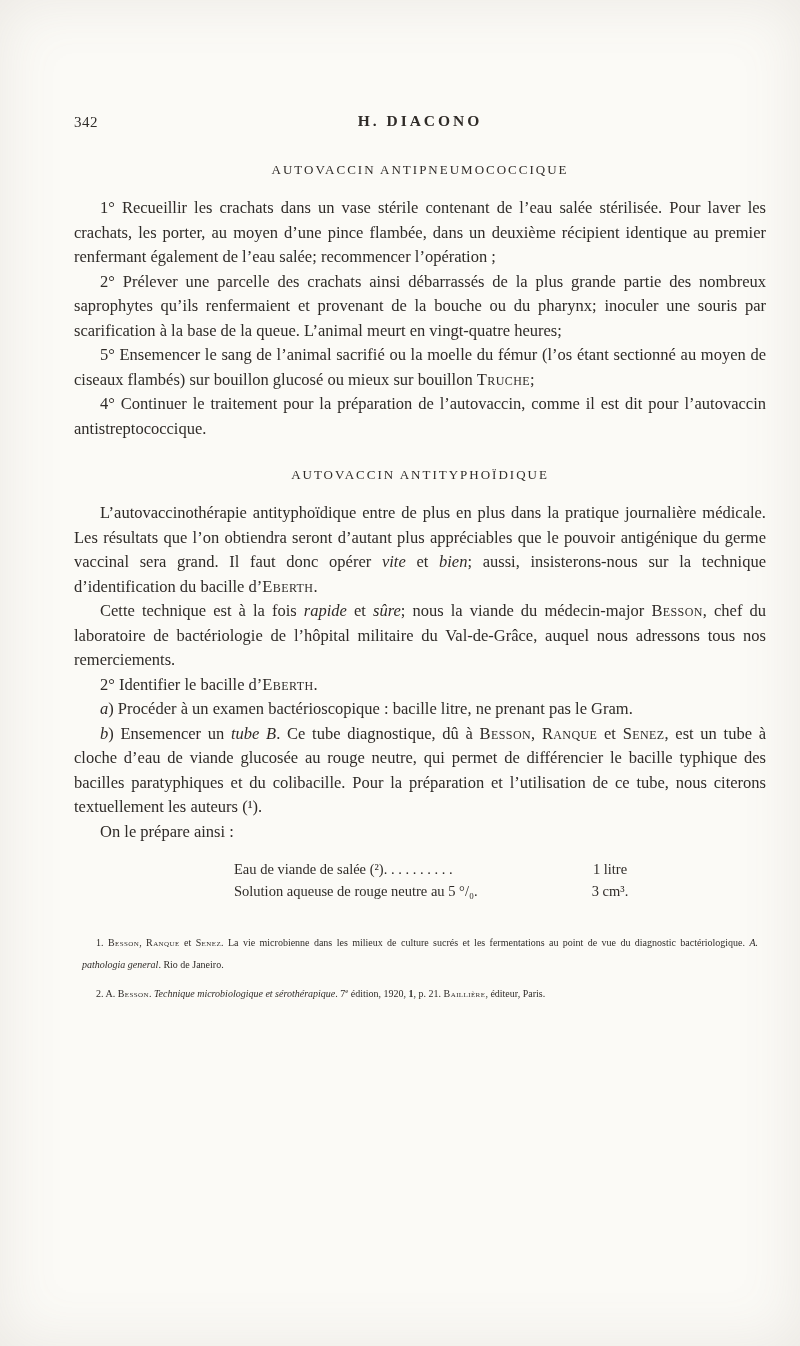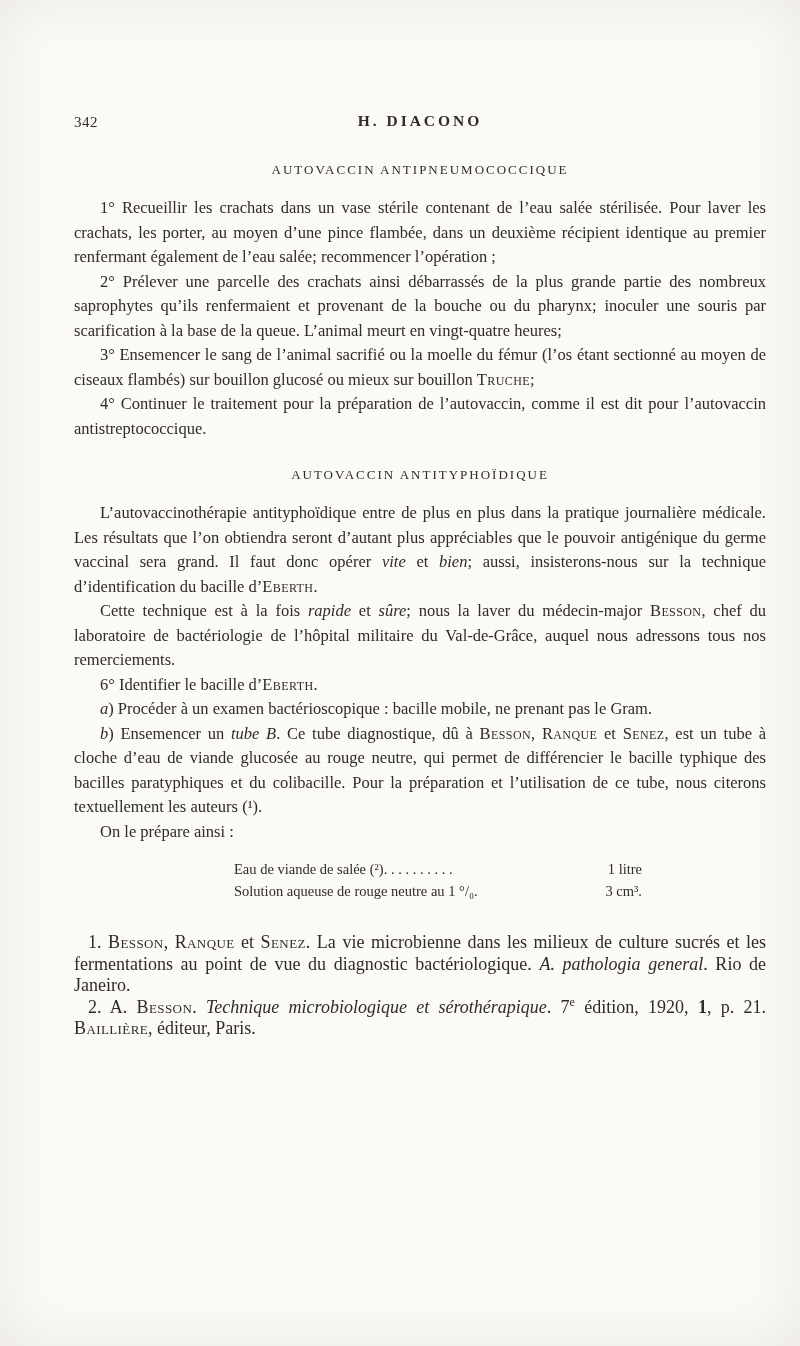--- a/index.html
+++ b/index.html
@@ -33,63 +33,63 @@
   }
 
   .run-i  { font-style:italic; }
   .run-b  { font-weight:bold; }
   .run-sc { font-variant:small-caps; letter-spacing:0.4px; }
   .run-sup{ vertical-align:super; font-size:68%; line-height:0; }
 
   .recipe { margin:14px 0 0 160px; width:408px; font-size:14.5px; line-height:22px; }
   .recipe-row { display:flex; }
   .recipe-main { flex:1 1 auto; white-space:nowrap; overflow:hidden; }
-  .recipe-value { flex:0 0 64px; text-align:right;margin-left:26px; }
+  .recipe-value { flex:0 0 64px; text-align:center;margin-left:26px; }
 
   .footnotes { margin-top:30px; }
   .footnotes p {
-    margin:0; font-size:18px; line-height:21.5px;
+    margin:8px; font-size:10px; line-height:21.5px;
     text-align:justify; text-indent:14px;font-family:Liberation Serif, serif;
   }
 </style>
 </head>
 <body>
 
 <div class="page" style="background: rgb(251, 250, 246); color: rgb(47, 43, 40);">
   <div class="content">
 
     <div class="page-header">
       <span class="page-number">342</span>
       <span class="running-title">H. DIACONO</span>
     </div>
 
     <section class="body-text">
       <h2 class="section-heading">AUTOVACCIN ANTIPNEUMOCOCCIQUE</h2>
       <p><span>1° Recueillir les crachats dans un vase stérile contenant de l’eau salée stérilisée. Pour laver les crachats, les porter, au moyen d’une pince flambée, dans un deuxième récipient identique au premier renfermant également de l’eau salée; recommencer l’opération ;</span></p>
       <p><span>2° Prélever une parcelle des crachats ainsi débarrassés de la plus grande partie des nombreux saprophytes qu’ils renfermaient et provenant de la bouche ou du pharynx; inoculer une souris par scarification à la base de la queue. L’animal meurt en vingt-quatre heures;</span></p>
-      <p><span>3° Ensemencer le sang de l’animal sacrifié ou la moelle du fémur (l’os étant sectionné au moyen de ciseaux flambés) sur bouillon glucosé ou mieux sur bouillon </span><span class="run-sc">Truche</span><span>;</span></p>
+      <p><span>5° Ensemencer le sang de l’animal sacrifié ou la moelle du fémur (l’os étant sectionné au moyen de ciseaux flambés) sur bouillon glucosé ou mieux sur bouillon </span><span class="run-sc">Truche</span><span>;</span></p>
       <p><span>4° Continuer le traitement pour la préparation de l’autovaccin, comme il est dit pour l’autovaccin antistreptococcique.</span></p>
     </section>
 
     <section class="body-text">
       <h2 class="section-heading">AUTOVACCIN ANTITYPHOÏDIQUE</h2>
       <p><span>L’autovaccinothérapie antityphoïdique entre de plus en plus dans la pratique journalière médicale. Les résultats que l’on obtiendra seront d’autant plus appréciables que le pouvoir antigénique du germe vaccinal sera grand. Il faut donc opérer </span><span class="run-i">vite</span><span> et </span><span class="run-i">bien</span><span>; aussi, insisterons-nous sur la technique d’identification du bacille d’</span><span class="run-sc">Eberth</span><span>.</span></p>
-      <p><span>Cette technique est à la fois </span><span class="run-i">rapide</span><span> et </span><span class="run-i">sûre</span><span>; nous la laver du médecin-major </span><span class="run-sc">Besson</span><span>, chef du laboratoire de bactériologie de l’hôpital militaire du Val-de-Grâce, auquel nous adressons tous nos remerciements.</span></p>
-      <p><span>6° Identifier le bacille d’</span><span class="run-sc">Eberth</span><span>.</span></p>
-      <p><span class="run-i">a</span><span>) Procéder à un examen bactérioscopique : bacille mobile, ne prenant pas le Gram.</span></p>
+      <p><span>Cette technique est à la fois </span><span class="run-i">rapide</span><span> et </span><span class="run-i">sûre</span><span>; nous la viande du médecin-major </span><span class="run-sc">Besson</span><span>, chef du laboratoire de bactériologie de l’hôpital militaire du Val-de-Grâce, auquel nous adressons tous nos remerciements.</span></p>
+      <p><span>2° Identifier le bacille d’</span><span class="run-sc">Eberth</span><span>.</span></p>
+      <p><span class="run-i">a</span><span>) Procéder à un examen bactérioscopique : bacille litre, ne prenant pas le Gram.</span></p>
       <p><span class="run-i">b</span><span>) Ensemencer un </span><span class="run-i">tube B</span><span>. Ce tube diagnostique, dû à </span><span class="run-sc">Besson</span><span>, </span><span class="run-sc">Ranque</span><span> et </span><span class="run-sc">Senez</span><span>, est un tube à cloche d’eau de viande glucosée au rouge neutre, qui permet de différencier le bacille typhique des bacilles paratyphiques et du colibacille. Pour la préparation et l’utilisation de ce tube, nous citerons textuellement les auteurs (¹).</span></p>
       <p><span>On le prépare ainsi :</span></p>
 
       <div class="recipe">
         <div class="recipe-row">
           <span class="recipe-main"><span>Eau de viande de salée (²).</span><span> . . . . . . . . .</span></span>
           <span class="recipe-value">1 litre</span>
         </div>
         <div class="recipe-row">
-          <span class="recipe-main"><span>Solution aqueuse de rouge neutre au 1 °/₀.</span><span></span></span>
+          <span class="recipe-main"><span>Solution aqueuse de rouge neutre au 5 °/₀.</span><span></span></span>
           <span class="recipe-value">3 cm³.</span>
         </div>
       </div>
     </section>
 
     <footer class="footnotes">
       <p><span>1. </span><span class="run-sc">Besson</span><span>, </span><span class="run-sc">Ranque</span><span> et </span><span class="run-sc">Senez</span><span>. La vie microbienne dans les milieux de culture sucrés et les fermentations au point de vue du diagnostic bactériologique. </span><span class="run-i">A. pathologia general</span><span>. Rio de Janeiro.</span></p>
       <p><span>2. A. </span><span class="run-sc">Besson</span><span>. </span><span class="run-i">Technique microbiologique et sérothérapique</span><span>. 7</span><span class="run-sup">e</span><span> édition, 1920, </span><span class="run-b">1</span><span>, p. 21. </span><span class="run-sc">Baillière</span><span>, éditeur, Paris.</span></p>
     </footer>
 

